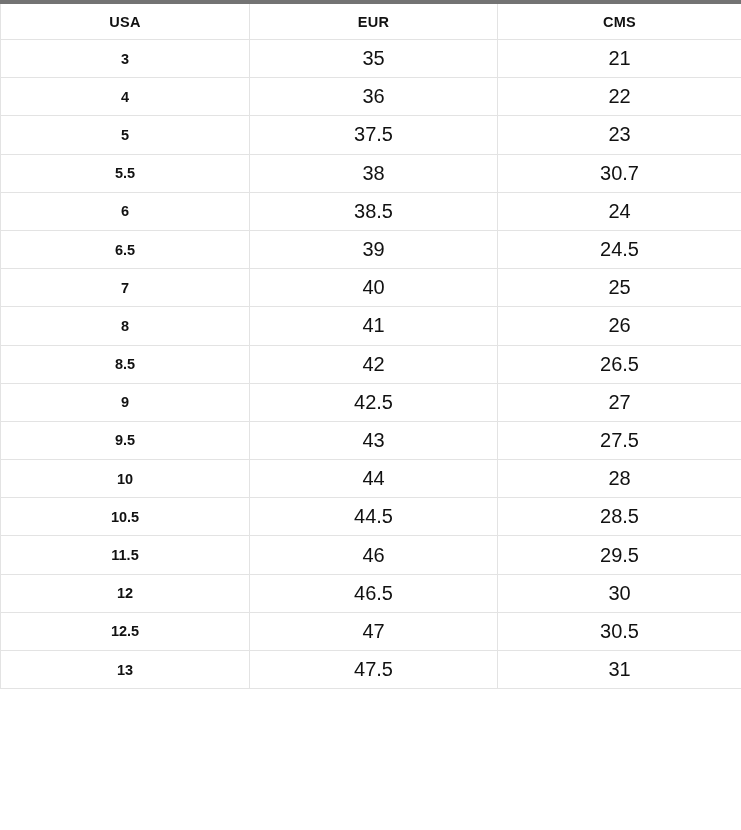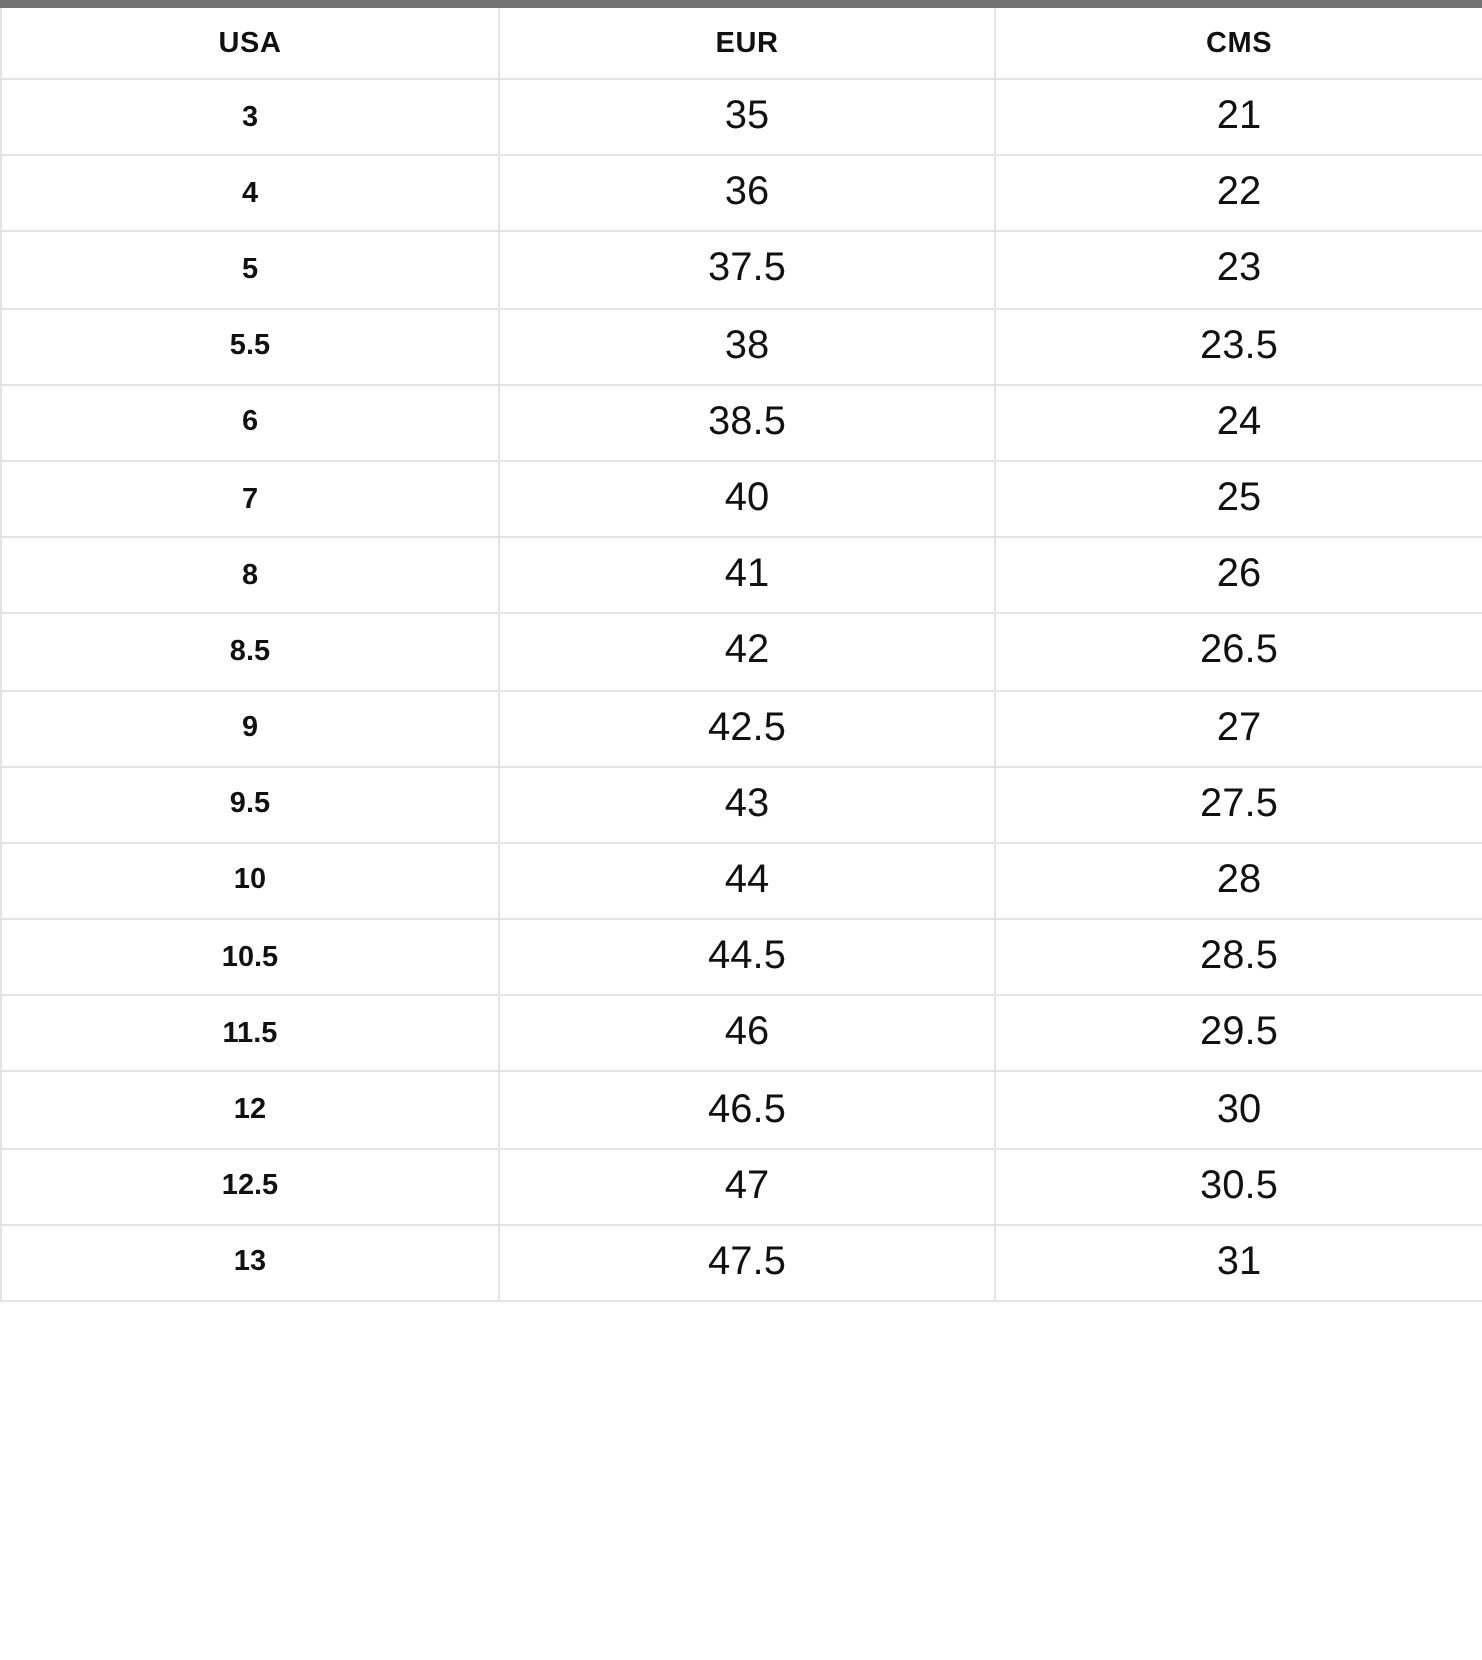--- a/index.html
+++ b/index.html
@@ -78,26 +78,31 @@
       <td class="cms-cell">22</td>
     </tr>
     <tr>
       <td class="usa-cell">5</td>
       <td class="eur-cell">37.5</td>
       <td class="cms-cell">23</td>
     </tr>
     <tr>
       <td class="usa-cell">5.5</td>
       <td class="eur-cell">38</td>
-      <td class="cms-cell">23.5</td>
+      <td class="cms-cell">30.7</td>
     </tr>
     <tr>
       <td class="usa-cell">6</td>
       <td class="eur-cell">38.5</td>
       <td class="cms-cell">24</td>
+    </tr>
+    <tr>
+      <td class="usa-cell">6.5</td>
+      <td class="eur-cell">39</td>
+      <td class="cms-cell">24.5</td>
     </tr>
     <tr>
       <td class="usa-cell">7</td>
       <td class="eur-cell">40</td>
       <td class="cms-cell">25</td>
     </tr>
     <tr>
       <td class="usa-cell">8</td>
       <td class="eur-cell">41</td>
       <td class="cms-cell">26</td>

